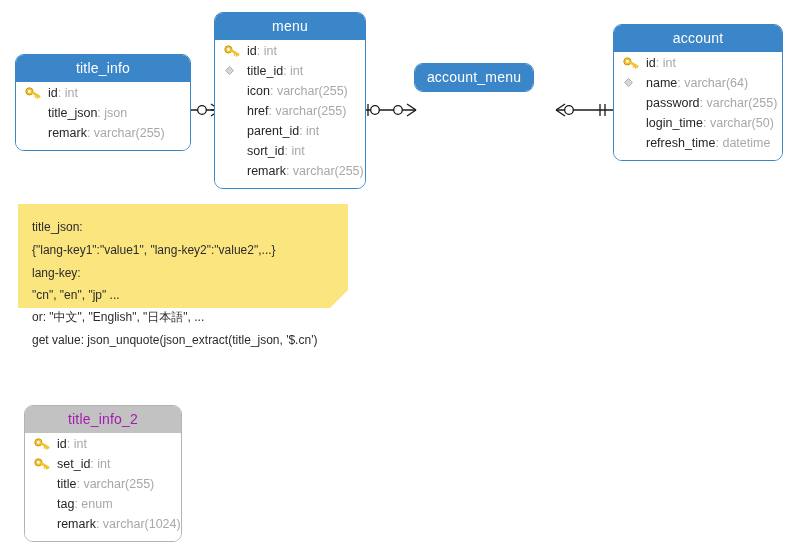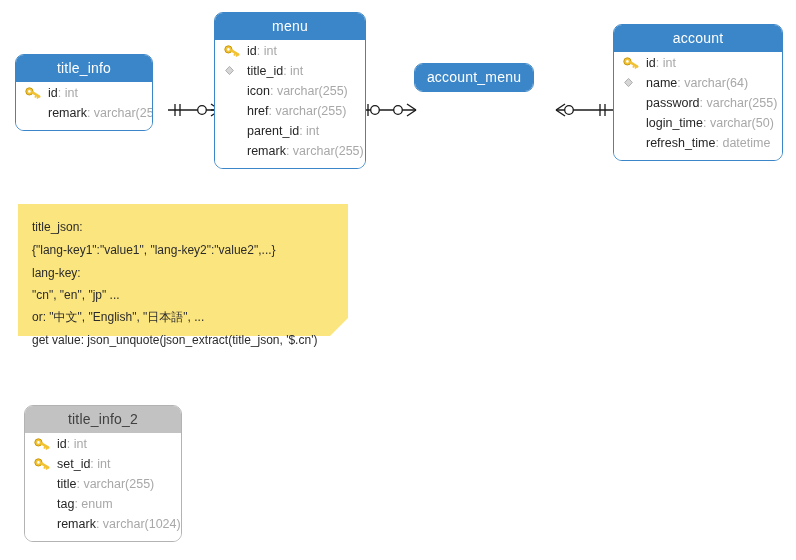--- a/index.html
+++ b/index.html
@@ -31,21 +31,21 @@
     height: 27px;
     line-height: 27px;
     text-align: center;
     color: #ffffff;
     font-size: 14px;
     background: #3a86c8;
     letter-spacing: 0.2px;
   }
   .table.gray .table-header {
     background: #c2c2c2;
-    color: #404040;
+    color: #a21caf;
   }
 
   .fields {
     padding: 1px 0 7px 0;
     background: #ffffff;
   }
   .field {
     position: relative;
     height: 20px;
     line-height: 20px;
@@ -135,33 +135,36 @@
         <line x1="0" y1="10" x2="9" y2="4"></line>
         <line x1="0" y1="10" x2="9" y2="16"></line>
         <circle cx="13" cy="10" r="4.3" fill="#ffffff"></circle>
 
         <line x1="44" y1="4" x2="44" y2="16"></line>
         <line x1="49" y1="4" x2="49" y2="16"></line>
       </g>
     </svg>
   </div>
 
-  <div class="table" style="left:15px; top:54px; width:138px;">
+  <div class="table" style="left:15px; top:54px; width:176px;">
     <div class="table-header">title_info</div>
     <div class="fields">
       <div class="field">
         <span class="ico">
           <svg width="16" height="14" viewBox="0 0 16 14">
             <circle cx="4.4" cy="5.4" r="3.6" fill="#f2c233" stroke="#c79a12" stroke-width="1"></circle>
             <circle cx="4.4" cy="5.4" r="1.3" fill="#ffffff"></circle>
             <path d="M7.4 6.4 L14.3 10.6" stroke="#f2c233" stroke-width="2.4" stroke-linecap="round"></path>
             <path d="M11.4 8.9 L10.4 10.9 M13.4 10.1 L12.5 11.9" stroke="#f2c233" stroke-width="1.8" stroke-linecap="round"></path>
           </svg>
         </span>
         <span class="fname">id</span><span class="ftype">: <span>int</span></span>
+      </div>
+      <div class="field">
+        <span class="fname">title_json</span><span class="ftype">: <span>json</span></span>
       </div>
       <div class="field">
         <span class="fname">remark</span><span class="ftype">: <span>varchar(255)</span></span>
       </div>
     </div>
   </div>
 
   <div class="table" style="left:214px; top:12px; width:152px;">
     <div class="table-header">menu</div>
     <div class="fields">
@@ -187,20 +190,23 @@
       <div class="field">
         <span class="fname">icon</span><span class="ftype">: <span>varchar(255)</span></span>
       </div>
       <div class="field">
         <span class="fname">href</span><span class="ftype">: <span>varchar(255)</span></span>
       </div>
       <div class="field">
         <span class="fname">parent_id</span><span class="ftype">: <span>int</span></span>
       </div>
       <div class="field">
+        <span class="fname">sort_id</span><span class="ftype">: <span>int</span></span>
+      </div>
+      <div class="field">
         <span class="fname">remark</span><span class="ftype">: <span>varchar(255)</span></span>
       </div>
     </div>
   </div>
 
   <div class="table" style="left:414px; top:63px; width:120px;">
     <div class="table-header">account_menu</div>
   </div>
 
   <div class="table" style="left:613px; top:24px; width:170px;">
@@ -230,21 +236,21 @@
       </div>
       <div class="field">
         <span class="fname">login_time</span><span class="ftype">: <span>varchar(50)</span></span>
       </div>
       <div class="field">
         <span class="fname">refresh_time</span><span class="ftype">: <span>datetime</span></span>
       </div>
     </div>
   </div>
 
-  <div class="note" style="left:18px; top:204px; width:330px; height:132px;">
+  <div class="note" style="left:18px; top:204px; width:330px; height:104px;">
     <div class="note-line">title_json:</div>
     <div class="note-line">{"lang-key1":"value1", "lang-key2":"value2",...}</div>
     <div class="note-line" style="line-height:22px;">lang-key:</div>
     <div class="note-line" style="line-height:22px;">"cn", "en", "jp" ...</div>
     <div class="note-line" style="line-height:22px;">or: "中文", "English", "日本語", ...</div>
     <div class="note-line" style="line-height:24px;">get value: json_unquote(json_extract(title_json, '$.cn')</div>
     <span class="note-fold"></span>
   </div>
 
   <div class="table gray" style="left:24px; top:405px; width:158px;">

